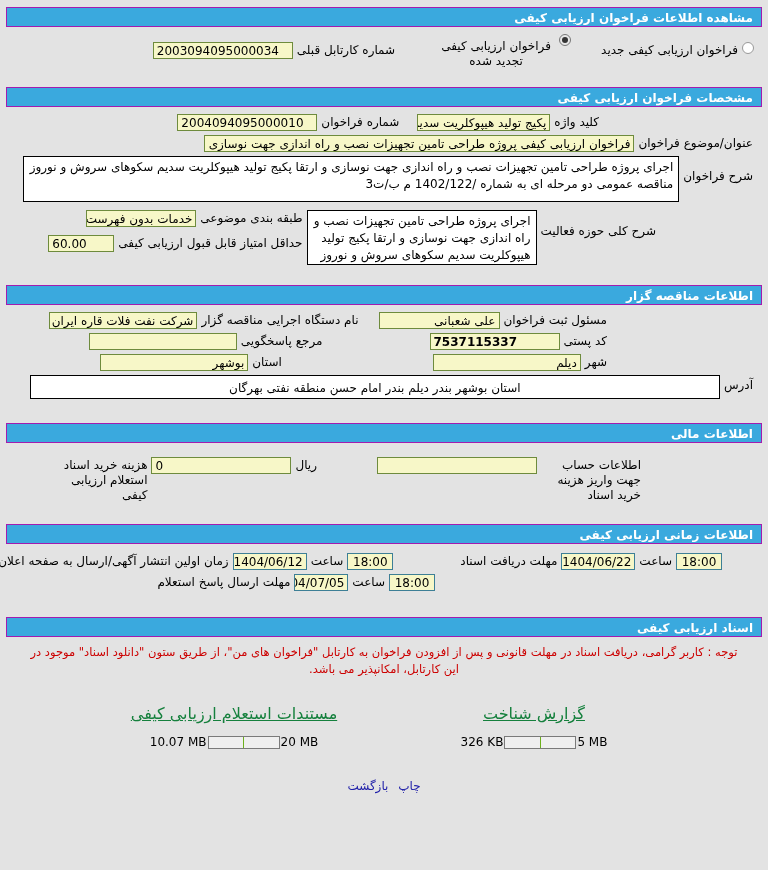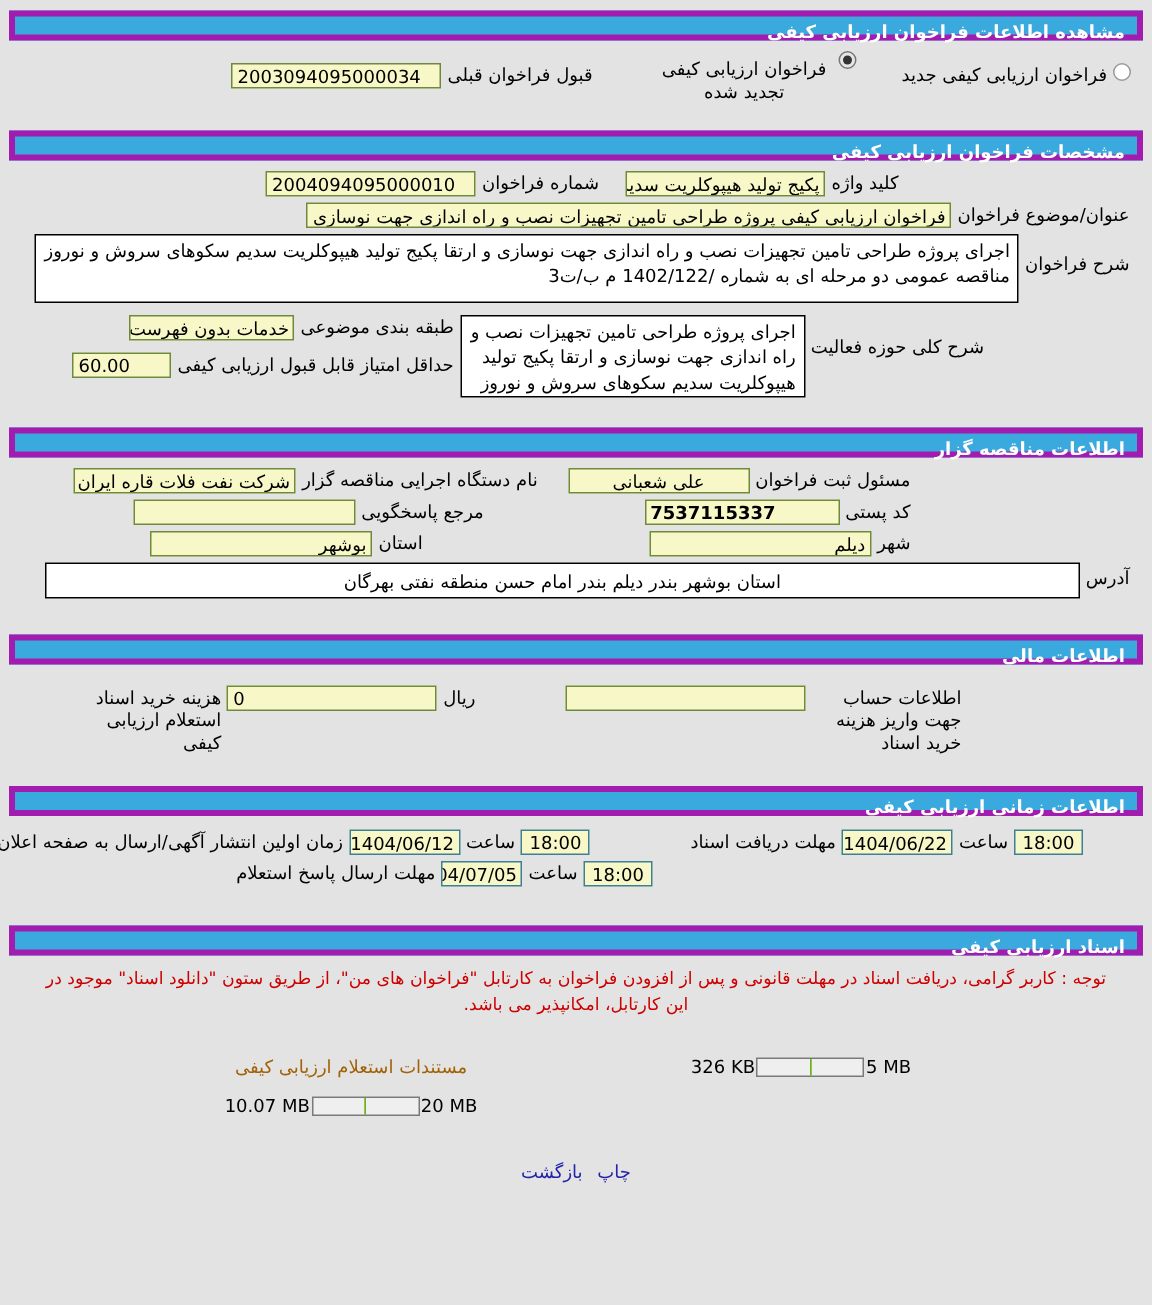--- a/index.html
+++ b/index.html
@@ -21,21 +21,21 @@
     width: 768px;
     height: 870px;
     position: relative;
     box-sizing: border-box;
     padding: 0 6px;
   }
 
   
   .sec-head {
     background: #3aa9de;
-    border: 4px solid #a21caf;
+    border: 1px solid #a21caf;
     height: 20px;
     line-height: 20px;
     margin: 7px 0 0 0;
     padding: 0 8px 0 4px;
     color: #ffffff;
     font-weight: bold;
     font-size: 12px;
     text-align: right;
     box-sizing: border-box;
     letter-spacing: 0;
@@ -144,23 +144,24 @@
     justify-content: center;
     align-items: flex-start;
     padding-top: 26px;
     gap: 0px;
   }
   .prog-col {
     width: 300px;
     text-align: center;
   }
   .prog-title {
-    font-size: 12px;
+    font-size: 16px;
     margin-bottom: 12px;
-    color: #a16207;
+    color: #15803d;
+    text-decoration: underline;
   }
   .prog-line {
     display: flex;
     flex-direction: row;
     align-items: center;
     justify-content: center;
     direction: ltr;
     gap: 0px;
   }
   .prog-txt { font-size: 12px; color: #000000; font-family: "DejaVu Sans", sans-serif; }
@@ -205,21 +206,21 @@
         <span class="radio"></span>
         <span class="lbl">فراخوان ارزیابی کیفی جدید</span>
       </div>
 
       <div class="cell" style="margin-left:34px; align-items:flex-start;">
         <span class="radio on" style="margin-top:-8px;"></span>
         <span class="lbl wrap" style="width:118px; text-align:center; margin-top:-4px;">فراخوان ارزیابی کیفی تجدید شده</span>
       </div>
 
       <div class="cell">
-        <span class="lbl">قبول فراخوان قبلی</span>
+        <span class="lbl">شماره کارتابل قبلی</span>
         <span class="fld" style="width:140px;">2003094095000034</span>
       </div>
     </div>
   </div>
 
   <div class="sec-head">مشخصات فراخوان ارزیابی کیفی</div>
   <div class="sec-body">
 
     <div class="row">
       <div class="cell" style="margin-right:155px;">
@@ -263,21 +264,21 @@
       </div>
     </div>
   </div>
 
   <div class="sec-head" style="margin-top:9px;">اطلاعات مناقصه گزار</div>
   <div class="sec-body">
 
     <div class="row">
       <div class="cell" style="margin-right:147px;">
         <span class="lbl">مسئول ثبت فراخوان</span>
-        <span class="fld rtltxt" style="width:121px;text-align:center;">علی شعبانی</span>
+        <span class="fld rtltxt" style="width:121px;">علی شعبانی</span>
       </div>
       <div class="cell" style="margin-right:16px;">
         <span class="lbl">نام دستگاه اجرایی مناقصه گزار</span>
         <span class="fld rtltxt" style="width:148px;">شرکت نفت فلات قاره ایران</span>
       </div>
     </div>
 
     <div class="row">
       <div class="cell" style="margin-right:147px;">
         <span class="lbl">کد پستی</span>
@@ -352,20 +353,21 @@
   </div>
 
   <div class="sec-head" style="margin-top:15px;">اسناد ارزیابی کیفی</div>
   <div class="sec-body" style="padding-top:2px;">
 
     <div class="warn">توجه : کاربر گرامی، دریافت اسناد در مهلت قانونی و پس از افزودن فراخوان به کارتابل "فراخوان های من"، از طریق ستون "دانلود اسناد" موجود در این کارتابل، امکانپذیر می باشد.</div>
 
     <div class="prog-area">
 
       <div class="prog-col">
+        <div class="prog-title">گزارش شناخت</div>
         <div class="prog-line">
           <span class="prog-txt">326 KB</span>
           <span class="prog-bar">
             <span class="prog-fill" style="width:6%;"></span>
           </span>
           <span class="prog-txt">5 MB</span>
         </div>
       </div>
 
       <div class="prog-col">

